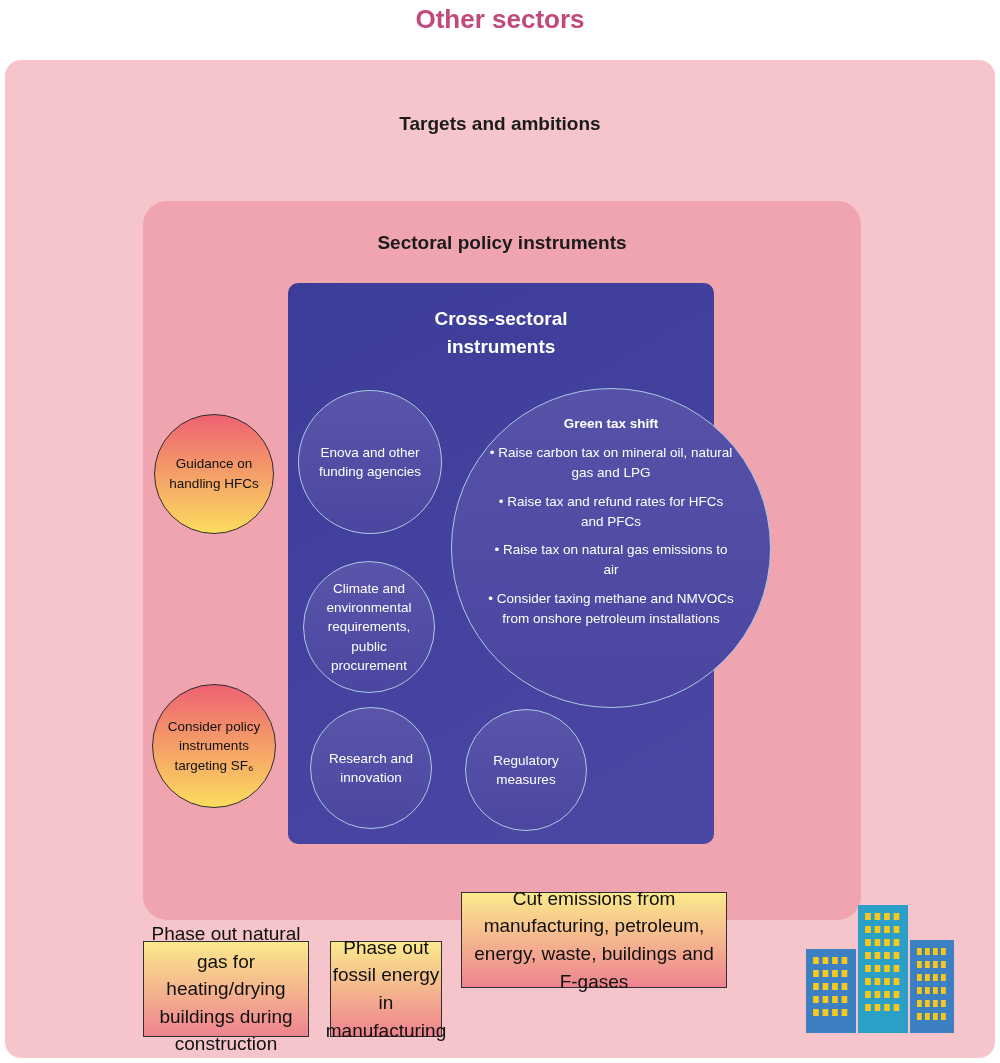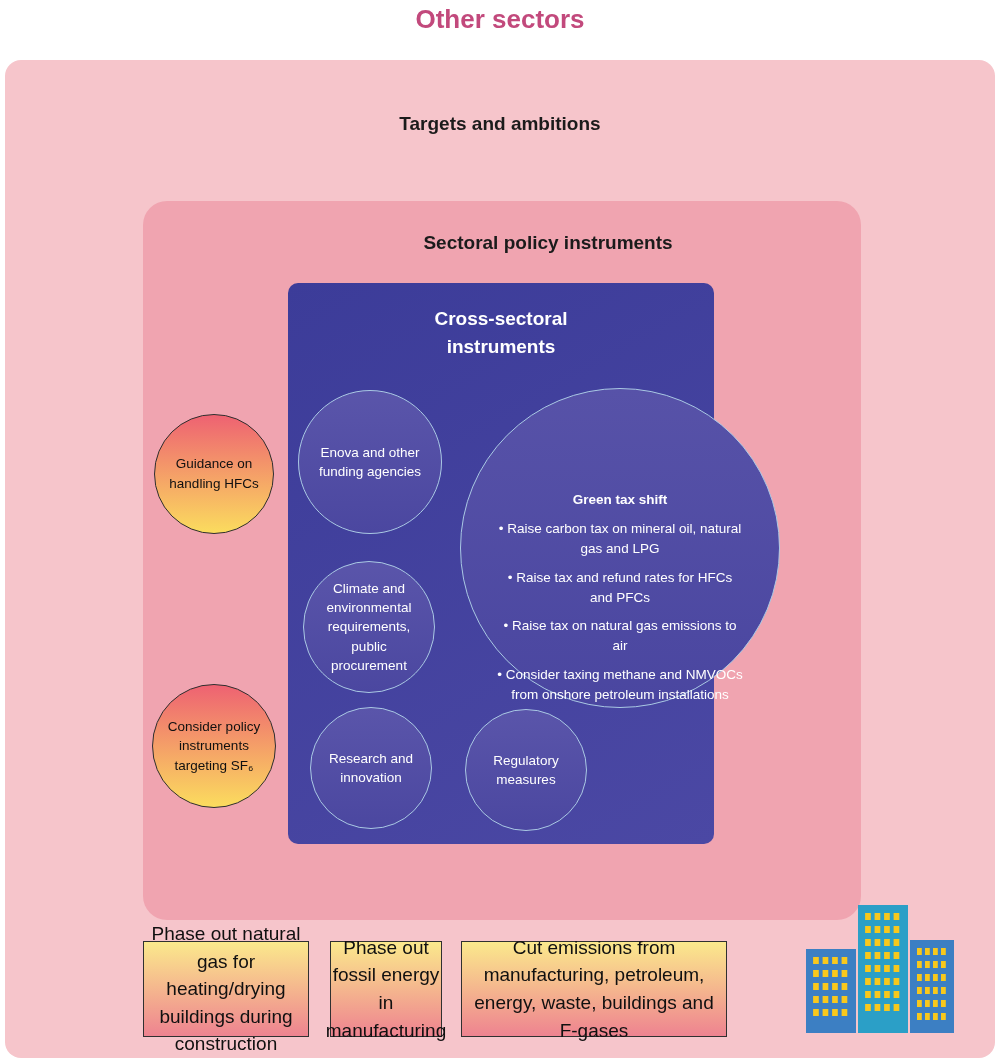--- a/index.html
+++ b/index.html
@@ -20,21 +20,21 @@
     position:absolute; top:53px; left:0; width:100%; text-align:center;
     font-size:19px; font-weight:bold;
   }
 
   .inner-box {
     position:absolute; left:138px; top:141px; width:718px; height:719px;
     background:var(--inner_bg,#f0a4b0); border-radius:24px;
   }
   .inner-label {
     position:absolute; top:31px; left:0; width:100%; text-align:center;
-    font-size:19px; font-weight:bold;margin-left:46px;
+    font-size:19px; font-weight:bold;
   }
 
   .blue-box {
     position:absolute; left:145px; top:82px; width:426px; height:561px;
     border-radius:10px;
     background:linear-gradient(150deg,var(--blue_1,#3c3c99) 0%,var(--blue_2,#4b48a4) 100%);
   }
   .blue-title {
     position:absolute; top:22px; left:50%; transform:translateX(-50%);
     width:220px; text-align:center; font-size:19px; font-weight:bold;
@@ -51,25 +51,25 @@
     border:1.5px solid var(--circle_border,#aac9e4);
     color:#ffffff; font-size:13.5px; line-height:1.42;
   }
   .c-enova      { left:10px;  top:107px; width:144px; height:144px; }
   .c-climate    { left:15px;  top:278px; width:132px; height:132px; }
   .c-research   { left:22px;  top:424px; width:122px; height:122px; }
   .c-regulatory { left:177px; top:426px; width:122px; height:122px; }
   .c-label { width:80%; }
 
   .green-tax {
-    left:172px; top:105px; width:320px; height:320px;
+    left:163px; top:105px; width:320px; height:320px;
     background:linear-gradient(180deg,#5752a8 0%,#4a46a0 100%);
     border:1.5px solid var(--circle_border,#aac9e4);
     color:#ffffff;
-    align-items:flex-end;
+    align-items:flex-start;
   }
   .gt-content { width:100%; padding-top:27px; text-align:center; }
   .gt-title { font-size:13.5px; font-weight:bold; margin-bottom:12px; }
   .gt-item { font-size:13.5px; line-height:1.5; width:250px; margin:8px auto 2px auto; }
 
   .side-circle {
     background:linear-gradient(180deg,var(--warm_top,#ee6272) 0%,var(--warm_bottom,#fbdc5e) 100%);
     border:1px solid #2e2e2e; color:#101010;
     font-size:13.5px; line-height:1.45;
   }
@@ -79,21 +79,21 @@
 
   .bottom-box {
     position:absolute; box-sizing:border-box;
     background:linear-gradient(180deg,var(--box_top,#fbe98c) 0%,var(--box_bottom,#ee8390) 100%);
     border:1px solid #303030;
     display:flex; align-items:center; justify-content:center; text-align:center;
     font-size:19px; line-height:1.45; color:#101010; padding:4px 6px;
   }
   .bb-1 { left:138px; top:881px; width:166px; height:96px; }
   .bb-2 { left:325px; top:881px; width:112px; height:96px; }
-  .bb-3 { left:456px; top:881px; width:266px; height:96px; }
+  .bb-3 { left:456px; top:832px; width:266px; height:96px; }
 
   .buildings { position:absolute; left:795px; top:843px; width:160px; height:130px; }
   .bld-side { fill:var(--building_blue,#3c7fc3); }
   .bld-mid  { fill:var(--building_mid,#2b9fc7); }
 </style>
 </head>
 <body>
 
 <div class="page">
 

